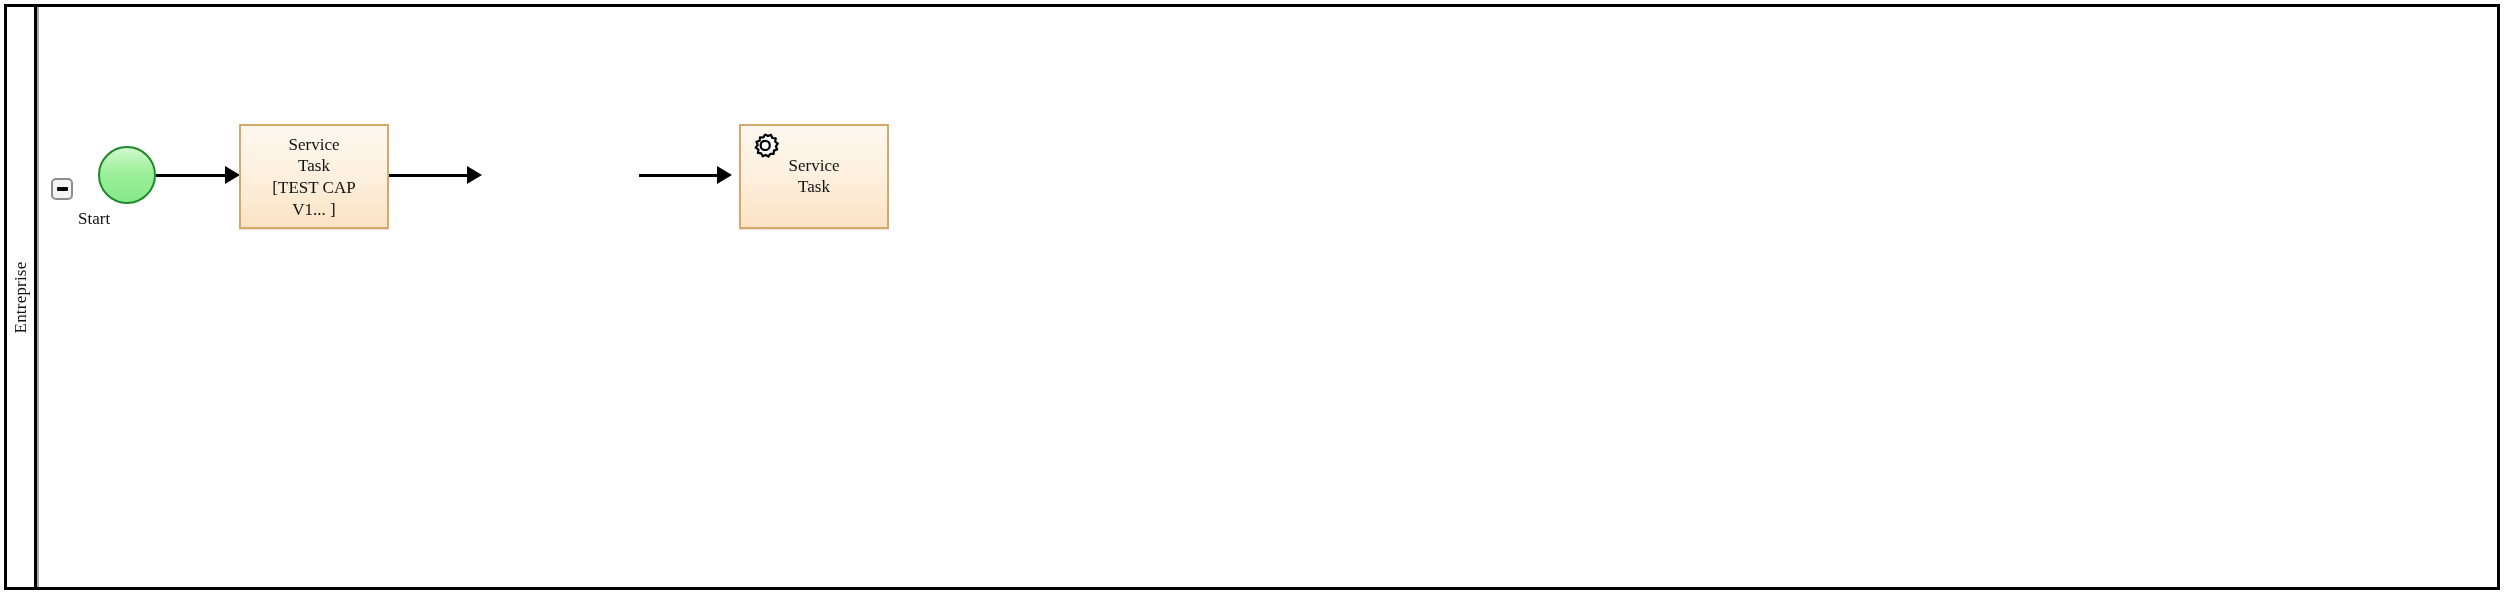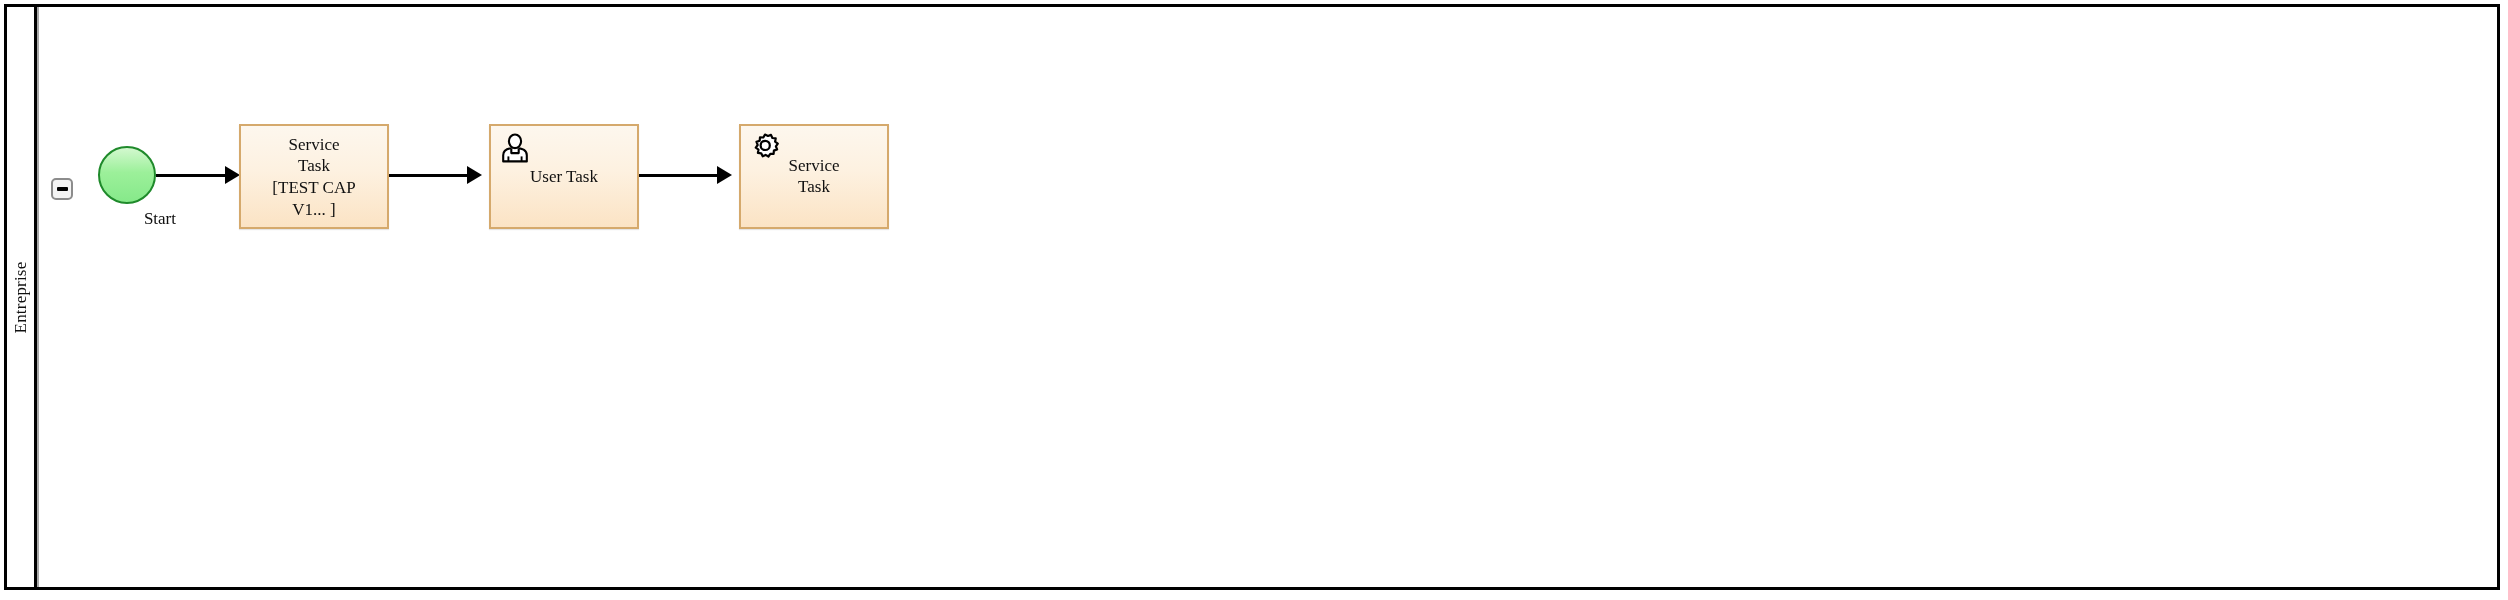--- a/index.html
+++ b/index.html
@@ -93,21 +93,21 @@
     position: absolute;
     width: 58px;
     height: 58px;
     border-radius: 50%;
     box-sizing: border-box;
     border: 2px solid #1f8a2b;
     background: linear-gradient(to bottom, #d3f8cf 0%, #9cf09a 45%, #86e98a 100%);
   }
   .node-label-below {
     position: absolute;
-    text-align: right;
+    text-align: left;
     font-size: 17px;
     line-height: 1.1;
     color: #101010;
     white-space: nowrap;
     font-family: "Liberation Serif", "DejaVu Serif", serif;
   }
 
   
   .task {
     position: absolute;
@@ -182,38 +182,20 @@
           <div>Service</div>
           <div>Task</div>
           <div>[TEST CAP</div>
           <div>V1... ]</div>
         </div>
       </div>
 
       <div class="flow" style="left:350px; top:167px; width:81px;"></div>
       <div class="flow-head" style="left:428px; top:159px;"></div>
 
-      <div class="task" style="left:450px; top:117px; width:150px; height:105px;">
-        <span class="task-icon">
-          <svg viewBox="0 0 30 30" width="30" height="30" aria-hidden="true">
-
-            <path d="M3.2 28.4 L3.2 22.2 C3.2 17.6 7.6 15.0 15.0 15.0 C22.4 15.0 26.8 17.6 26.8 22.2 L26.8 28.4 Z" fill="#ffffff" stroke="#000000" stroke-width="2.1" stroke-linejoin="round"></path>
-
-            <path d="M11.3 15.4 L11.3 20.1 L18.7 20.1 L18.7 15.4" fill="#ffffff" stroke="#000000" stroke-width="2.1" stroke-linejoin="round"></path>
-
-            <line x1="8.4" y1="23.4" x2="8.4" y2="28.4" stroke="#000000" stroke-width="1.9"></line>
-            <line x1="21.6" y1="23.4" x2="21.6" y2="28.4" stroke="#000000" stroke-width="1.9"></line>
-
-            <ellipse cx="15" cy="8.3" rx="6.1" ry="6.8" fill="#ffffff" stroke="#000000" stroke-width="2.1"></ellipse>
-          </svg>
-        </span>
-        <div class="task-text centered">
-          <div>User Task</div>
-        </div>
-      </div>
 
       <div class="flow" style="left:600px; top:167px; width:81px;"></div>
       <div class="flow-head" style="left:678px; top:159px;"></div>
 
       <div class="task" style="left:700px; top:117px; width:150px; height:105px;">
         <span class="task-icon">
           <svg viewBox="0 0 30 30" width="30" height="30" aria-hidden="true">
             <path d="M15 1.6
                      L18.0 3.0 L21.0 1.9 L22.4 5.0 L25.7 5.4 L25.1 8.7 L27.8 10.6 L25.9 13.3
                      L27.1 16.4 L23.9 17.6 L23.6 20.9 L20.3 20.8 L18.4 23.5 L15.6 21.9

